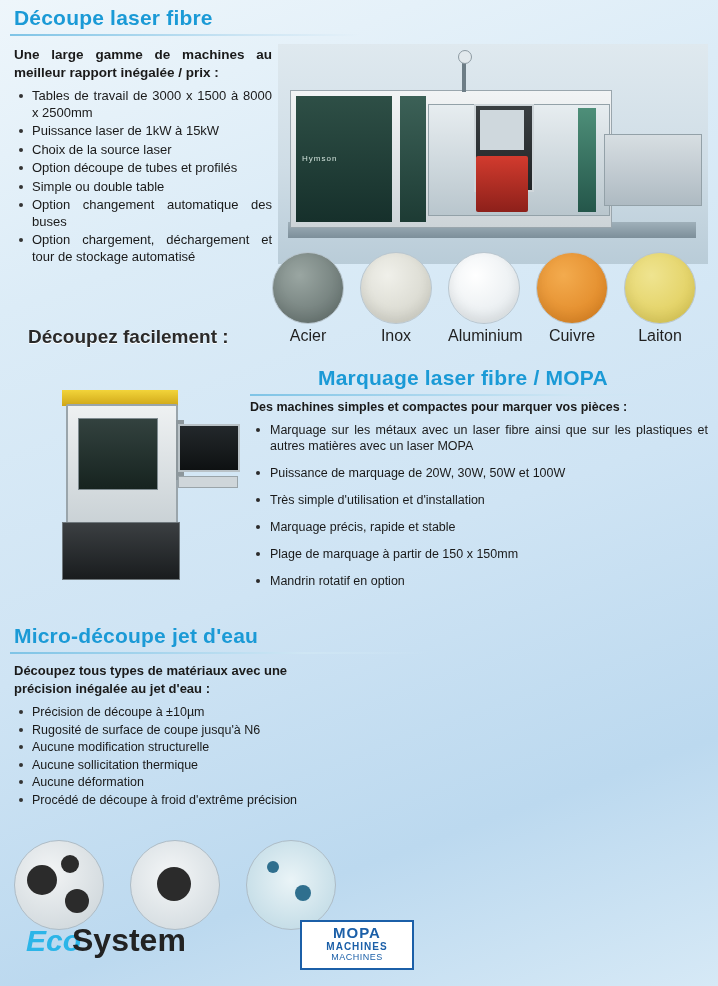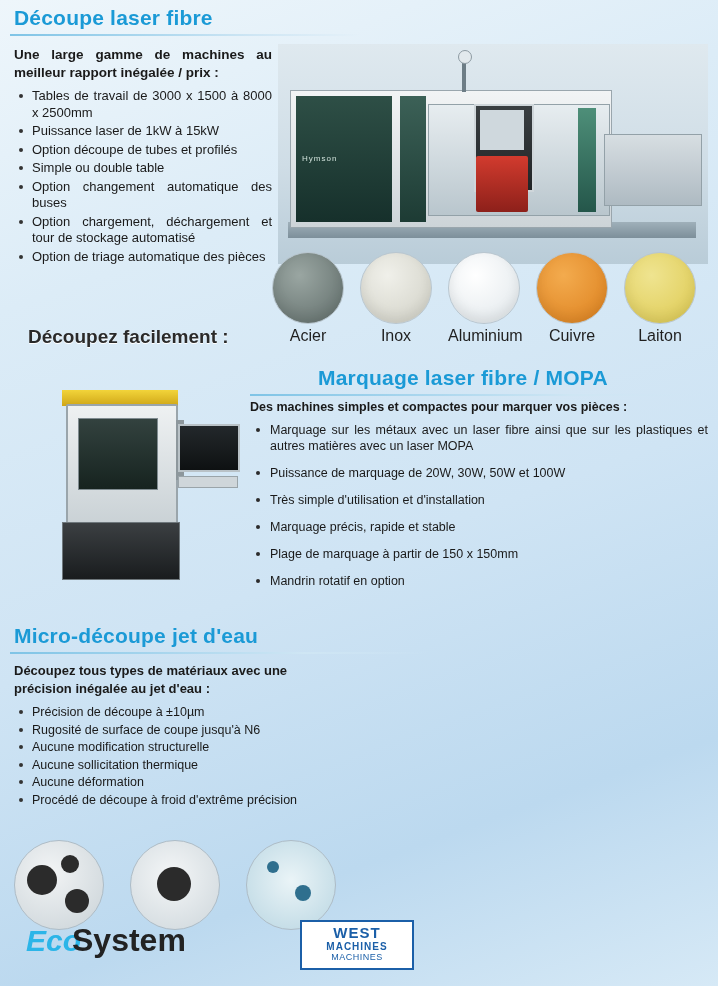--- a/index.html
+++ b/index.html
@@ -151,25 +151,25 @@
 
   <div id="sec-laser">
     <div class="sec-title">Découpe laser fibre</div>
     <div class="sec-rule"></div>
 
     <div class="intro">Une large gamme de machines au meilleur rapport inégalée / prix :</div>
 
     <ul class="bullets" id="laser-list">
       <li>Tables de travail de 3000 x 1500 à 8000 x 2500mm</li>
       <li>Puissance laser de 1kW à 15kW</li>
+      <li>Choix de la source laser</li>
       <li>Option découpe de tubes et profilés</li>
       <li>Simple ou double table</li>
       <li>Option changement automatique des buses</li>
       <li>Option chargement, déchargement et tour de stockage automatisé</li>
-      <li>Option de triage automatique des pièces</li>
     </ul>
 
     <div class="machine1">
       <div class="m1-base"></div>
       <div class="m1-body"></div>
       <div class="m1-dark"></div>
       <div class="m1-dark2"></div>
       <div class="m1-glass"></div>
       <div class="m1-green"></div>
       <div class="m1-tail"></div>
@@ -261,20 +261,20 @@
       <div class="samp s2">
         <div class="dot" style="left:20px;top:20px;width:12px;height:12px;background:#2f6f8e;"></div>
         <div class="dot" style="left:48px;top:44px;width:16px;height:16px;background:#2f6f8e;"></div>
       </div>
     </div>
 
     <div class="footer">
       <div class="logo-eco">Eco</div>
       <div class="logo-system">System</div>
       <div class="west">
-        <div class="w1">WEST</div>
+        <div class="w1">MOPA</div>
         <div class="w2">MACHINES</div>
         <div class="w3">MACHINES</div>
       </div>
     </div>
   </div>
 
 </div>
 
 </body></html>

